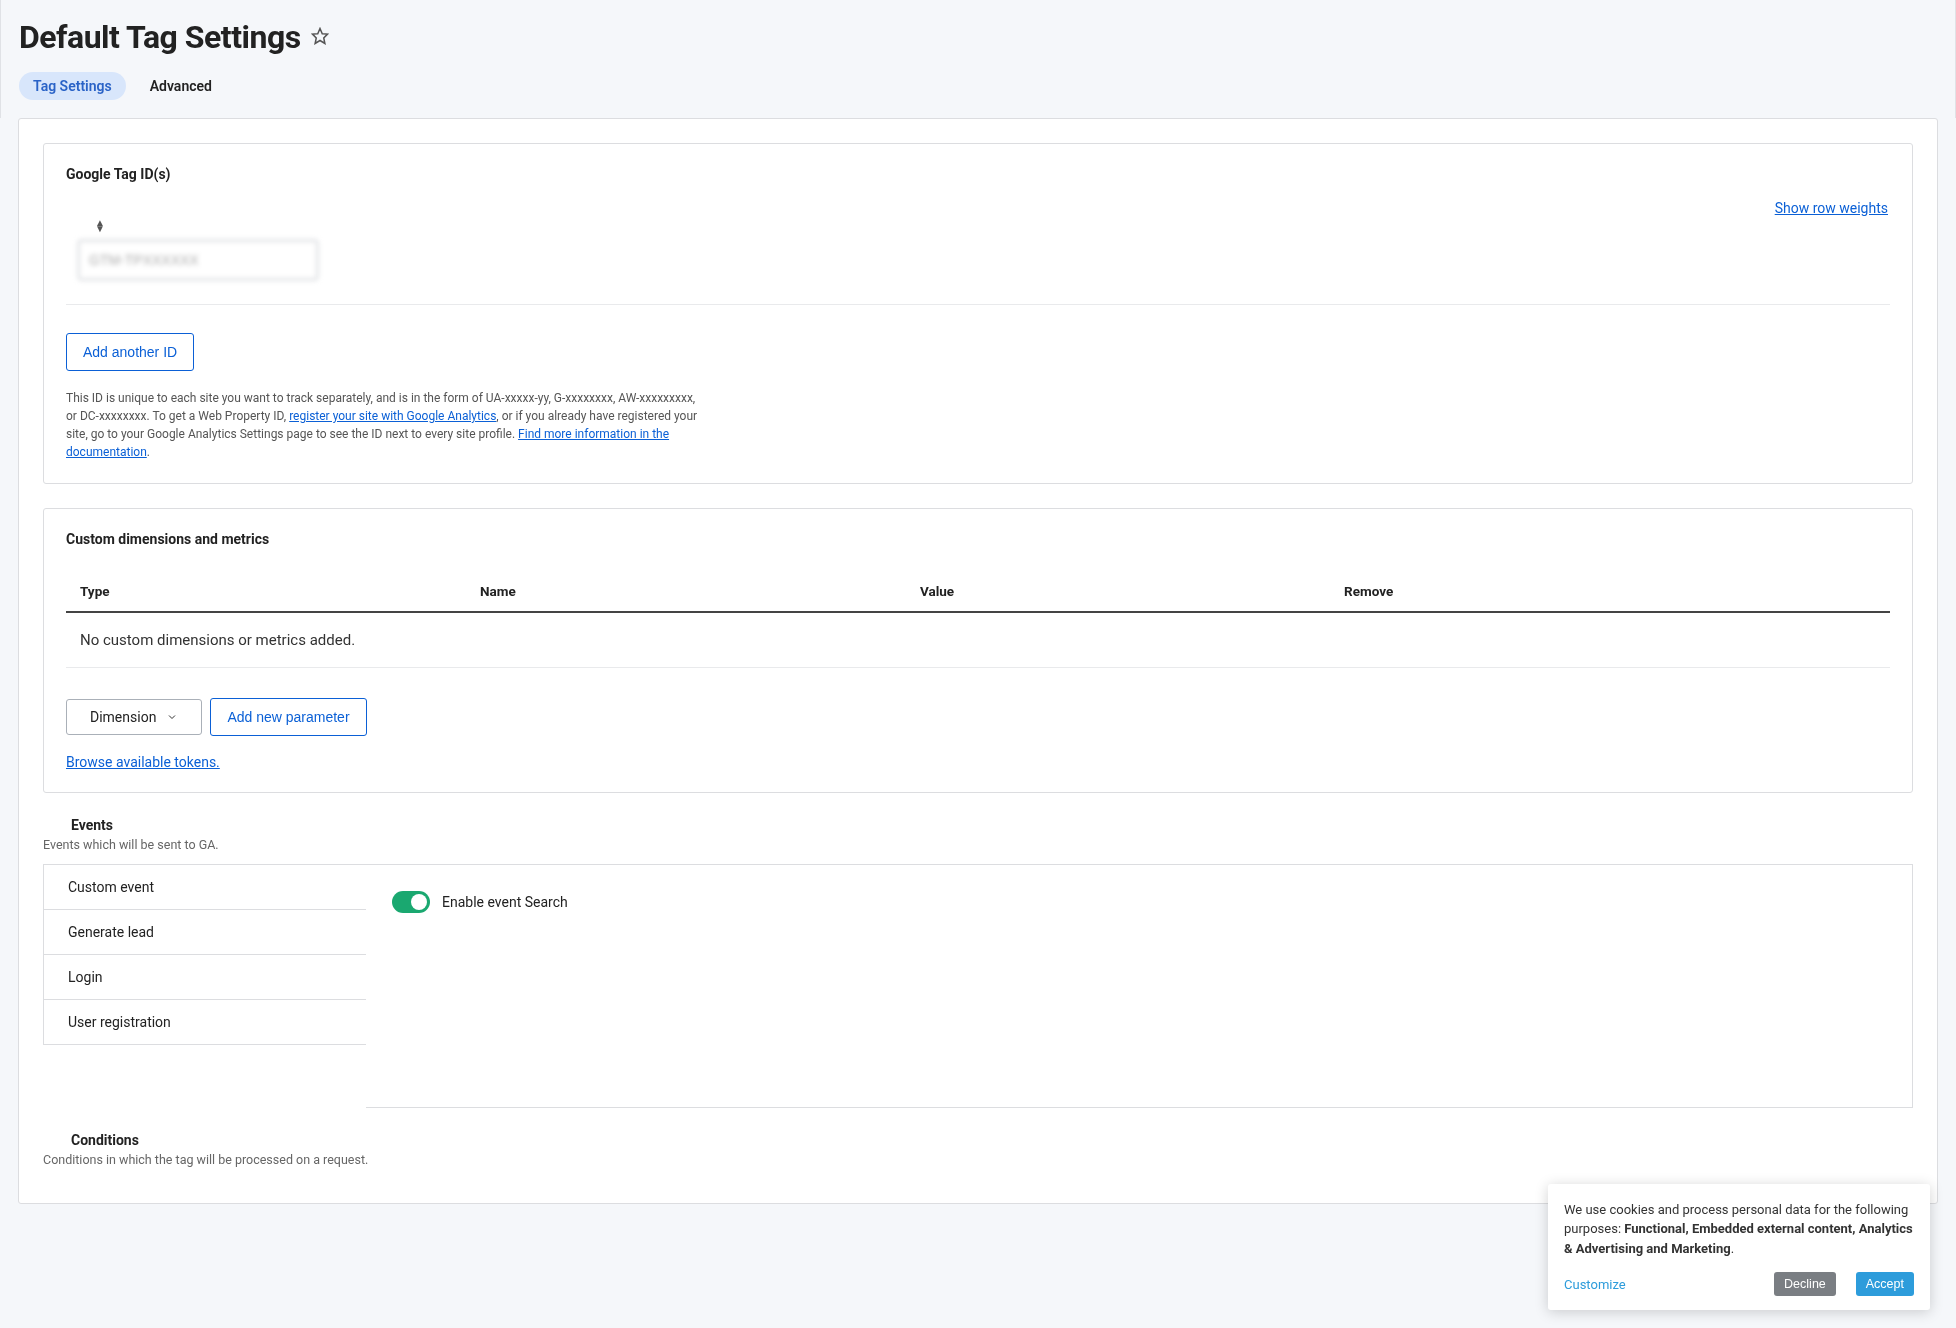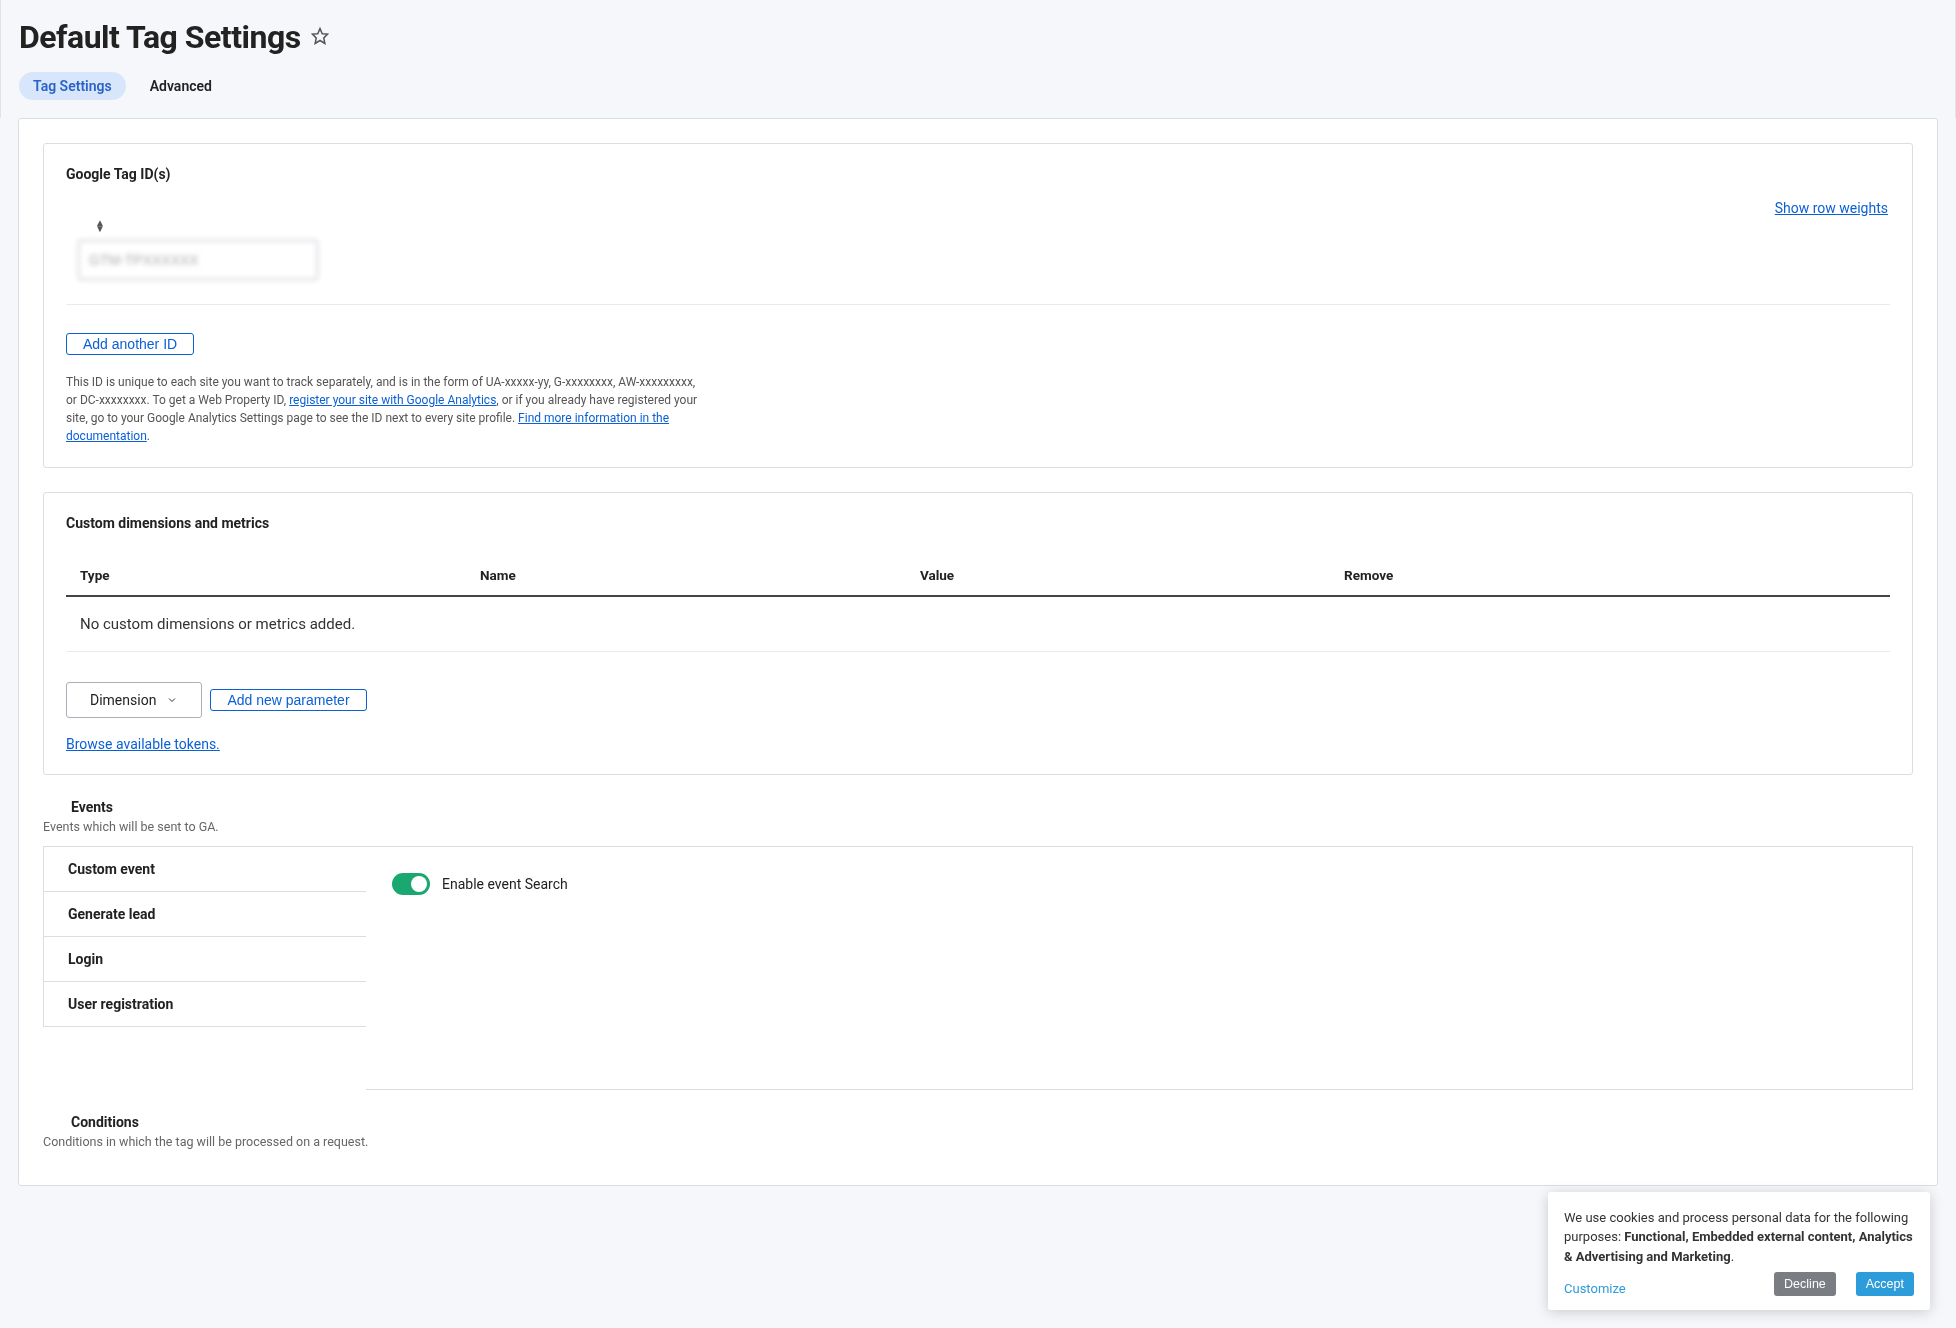--- a/index.html
+++ b/index.html
@@ -117,21 +117,21 @@
   border: none;
   border-top: 1px solid #e9eaec;
   margin: 24px 0 28px 0;
 }
 .btn-outline {
   display: inline-block;
   border: 1.5px solid #0b60d6;
   color: #0b60d6;
   background: #fff;
   border-radius: 3px;
-  padding: 2px 16px;
+  padding: 10px 16px;
   font-size: 14px;
   font-weight: 500;
   cursor: pointer;
 }
 .help-text {
   margin-top: 18px;
   font-size: 12px;
   color: #555;
   max-width: 640px;
   line-height: 1.5;
@@ -199,21 +199,21 @@
 }
 .events-tabs {
   width: 324px;
 }
 .event-tab {
   padding: 14px 24px;
   border: 1px solid #dcdde0;
   border-bottom: none;
   background: #fff;
   font-size: 14px;
-  font-weight: 700;
+  font-weight: 400;
   cursor: pointer;
 }
 .event-tab:last-child { border-bottom: 1px solid #dcdde0; }
 .event-tab.active {
   border-left: 4px solid #0b60d6;
   border-right: none;
   color: #0b60d6;
   padding-left: 20px;
 }
 .events-content {
@@ -256,23 +256,23 @@
   background: #fff;
   border-radius: 3px;
   box-shadow: 0 2px 14px rgba(0,0,0,.18);
   padding: 16px 16px 14px 16px;
   font-size: 13px;
   color: #333;
 }
 .cookie-text { line-height: 1.5; }
 .cookie-text b { font-weight: 700; }
 .cookie-actions {
-  margin-top: 6px;
-  display: flex;
-  align-items: flex-end;
+  margin-top: 14px;
+  display: flex;
+  align-items: center;
 }
 .cookie-customize {
   color: #2d9cdb;
   cursor: pointer;
 }
 .cookie-right { margin-left: auto; display: flex; gap: 20px; }
 .btn-sm {
   border: none;
   border-radius: 3px;
   padding: 5px 10px;

